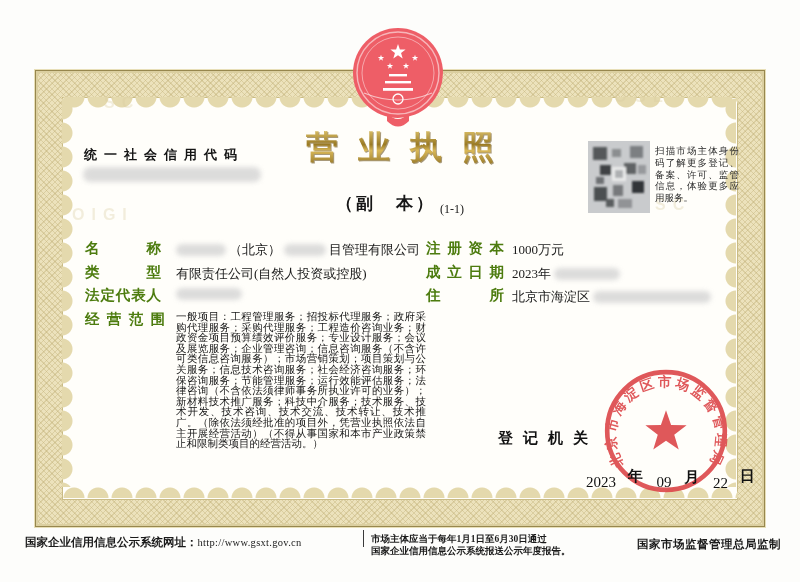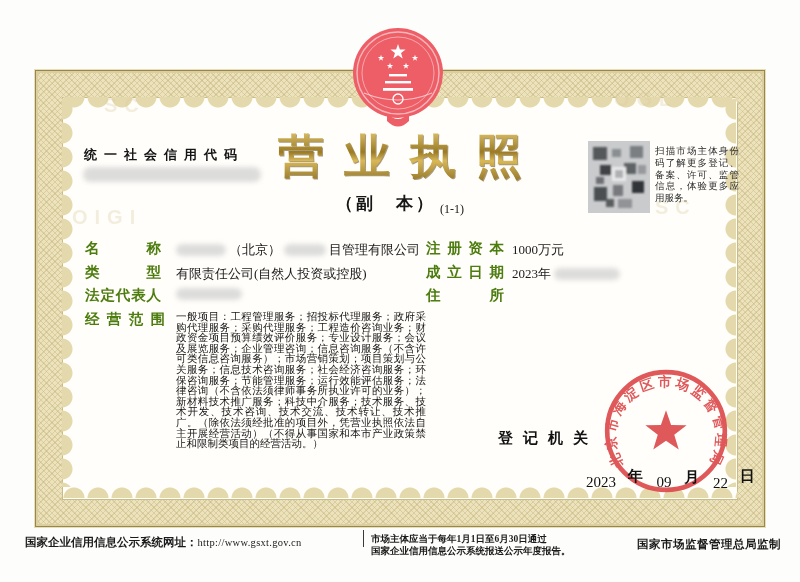--- a/index.html
+++ b/index.html
@@ -18,30 +18,30 @@
   .sc{position:absolute;}
   .sct{left:27px;right:27px;top:27px;height:11px;
     background:radial-gradient(circle 11px at 12px 0px,#e4d9ad 10px,rgba(228,217,173,0) 11px) left top/24px 11px repeat-x;}
   .scb{left:27px;right:27px;bottom:27px;height:11px;
     background:radial-gradient(circle 11px at 12px 11px,#e4d9ad 10px,rgba(228,217,173,0) 11px) left bottom/24px 11px repeat-x;}
   .scl{left:27px;top:27px;bottom:27px;width:11px;
     background:radial-gradient(circle 11px at 0px 12px,#e4d9ad 10px,rgba(228,217,173,0) 11px) left top/11px 24px repeat-y;}
   .scr{right:27px;top:27px;bottom:27px;width:11px;
     background:radial-gradient(circle 11px at 11px 12px,#e4d9ad 10px,rgba(228,217,173,0) 11px) right top/11px 24px repeat-y;}
   
-  .wm{position:absolute;color:#d9cc9f;opacity:.32;font-weight:bold;font-size:20px;
+  .wm{position:absolute;color:#d9cc9f;opacity:.32;font-weight:bold;font-size:16px;
       letter-spacing:7px;filter:blur(.6px);font-family:"Liberation Sans",sans-serif;}
   
   .emblem{position:absolute;left:350px;top:27px;width:96px;height:106px;}
   .code-label{position:absolute;left:84px;top:146px;font-family:"Liberation Serif",serif;
       font-weight:bold;font-size:13px;letter-spacing:7px;color:#141414;}
   .redact{background:#d4d4d4;border-radius:7px;filter:blur(2.6px);opacity:.8;display:inline-block;}
   .code-redact{position:absolute;left:83px;top:167px;width:178px;height:15px;}
   .title{position:absolute;left:0;right:0;top:126px;text-align:center;text-indent:20px;
-      font-family:Liberation Mono, monospace;font-weight:bold;font-size:46px;letter-spacing:20px;
+      font-family:Liberation Mono, monospace;font-weight:bold;font-size:32px;letter-spacing:20px;
       background:linear-gradient(180deg,#ecd27a 0%,#9a7a24 42%,#d9b858 56%,#7e6118 100%);
       -webkit-background-clip:text;background-clip:text;color:transparent;
       filter:drop-shadow(1px 1px 0.6px rgba(96,70,14,.55));}
   .subtitle{position:absolute;left:0;right:0;top:192px;text-align:center;
       font-family:"Liberation Serif",serif;color:#161616;}
   .subtitle .sub-main{font-size:17px;font-weight:bold;letter-spacing:3px;}
   .subtitle .sub-copy{font-size:12px;display:inline-block;transform:translateY(4px);margin-left:4px;}
   
   .qr{position:absolute;left:588px;top:141px;width:62px;height:72px;}
   .qr-note{position:absolute;left:655px;top:146px;width:84px;font-family:"Liberation Serif",serif;
@@ -170,20 +170,24 @@
   <div class="f-value v-right rv2 name-flex">
     <span>2023年</span>
     <span class="redact" style="width:66px;height:12px;"></span>
   </div>
 
   <div class="f-label l-col r3">法定代表人</div>
   <div class="f-value v-left rv3 name-flex">
     <span class="redact" style="width:66px;height:12px;"></span>
   </div>
   <div class="f-label r-col r3">住所</div>
+  <div class="f-value v-right rv3 name-flex">
+    <span>北京市海淀区</span>
+    <span class="redact" style="width:118px;height:12px;"></span>
+  </div>
 
   <div class="f-label l-wide r4">经营范围</div>
   <div class="scope-text">一般项目：工程管理服务；招投标代理服务；政府采购代理服务；采购代理服务；工程造价咨询业务；财政资金项目预算绩效评价服务；专业设计服务；会议及展览服务；企业管理咨询；信息咨询服务（不含许可类信息咨询服务）；市场营销策划；项目策划与公关服务；信息技术咨询服务；社会经济咨询服务；环保咨询服务；节能管理服务；运行效能评估服务；法律咨询（不含依法须律师事务所执业许可的业务）；新材料技术推广服务；科技中介服务；技术服务、技术开发、技术咨询、技术交流、技术转让、技术推广。（除依法须经批准的项目外，凭营业执照依法自主开展经营活动）（不得从事国家和本市产业政策禁止和限制类项目的经营活动。）</div>
 
   <div class="registrar">登记机关</div>
 
   <svg class="seal" viewBox="0 0 126 126">
     <circle cx="63" cy="63" r="57" fill="none" stroke="#dd4a4d" stroke-width="4.5"></circle>
     <path id="sealArc" d="M23,97 A49,49 0 1 1 103,97" fill="none"></path>
     <path d="M63,43 L67.94,57.2 L82.97,57.51 L70.99,66.6 L75.34,80.99 L63,72.4 L50.66,80.99 L55.01,66.6 L43.03,57.51 L58.06,57.2 Z" fill="#dd4a4d"></path>

